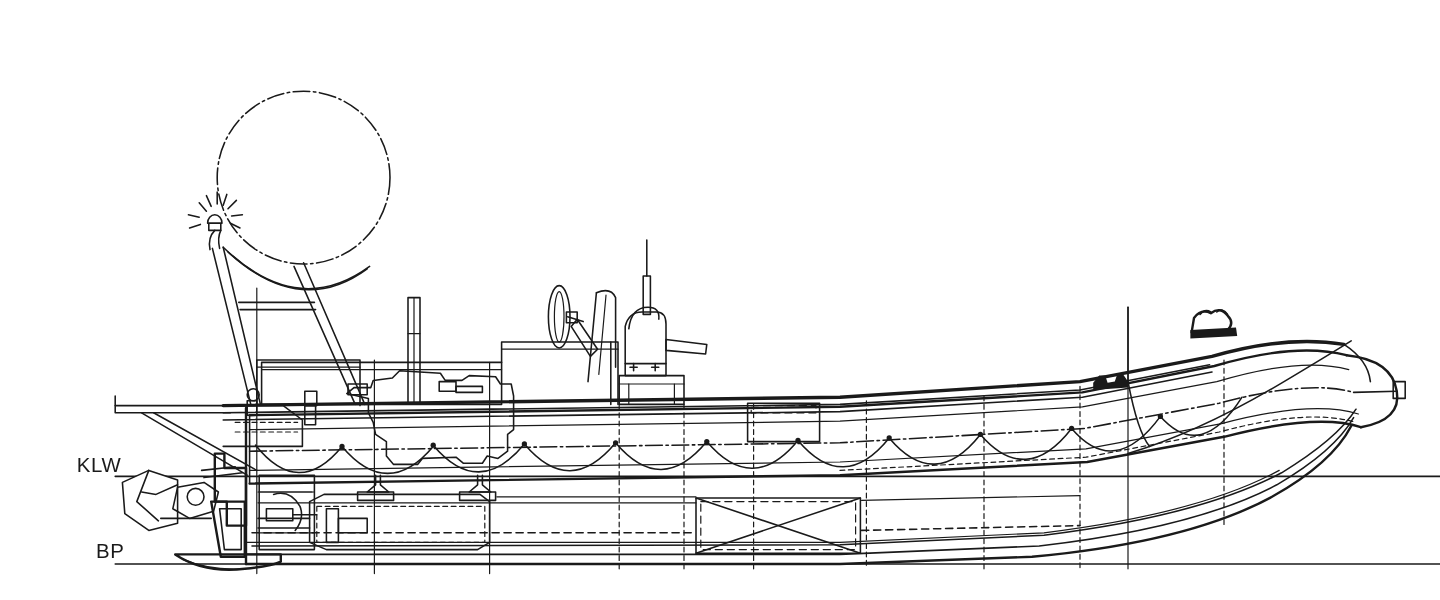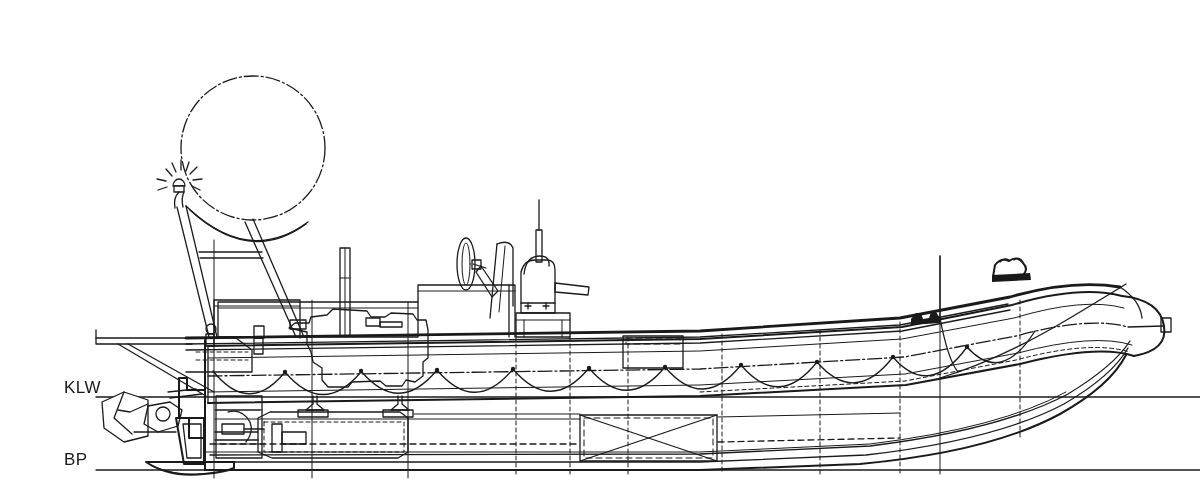--- a/index.html
+++ b/index.html
@@ -4,21 +4,21 @@
 <title>RIB Profile Drawing</title>
 <style>
   html,body{margin:0;padding:0;background:#ffffff;}
   body{width:1200px;height:500px;overflow:hidden;
        font-family:"Liberation Sans","DejaVu Sans",sans-serif;}
   #stage{position:relative;width:1200px;height:500px;background:#ffffff;}
   #stage svg{position:absolute;top:0;left:0;display:block;}
   .lbl{position:absolute;font-size:17px;color:#1a1a1a;letter-spacing:.5px;
        font-family:"Liberation Sans","DejaVu Sans",sans-serif;white-space:nowrap;}
   #lbl-klw{left:50px;top:378px;margin-left:14px;}
-  #lbl-bp{left:64px;top:450px;}
+  #lbl-bp{left:80px;top:450px;}
 </style>
 </head>
 <body>
 
 <div id="stage">
 
 <svg width="1200" height="500" viewBox="0 0 1200 500" shape-rendering="geometricPrecision">
   <defs>
     <style>
       .t{fill:none;stroke:#1a1a1a;stroke-linecap:round;stroke-linejoin:round;}

